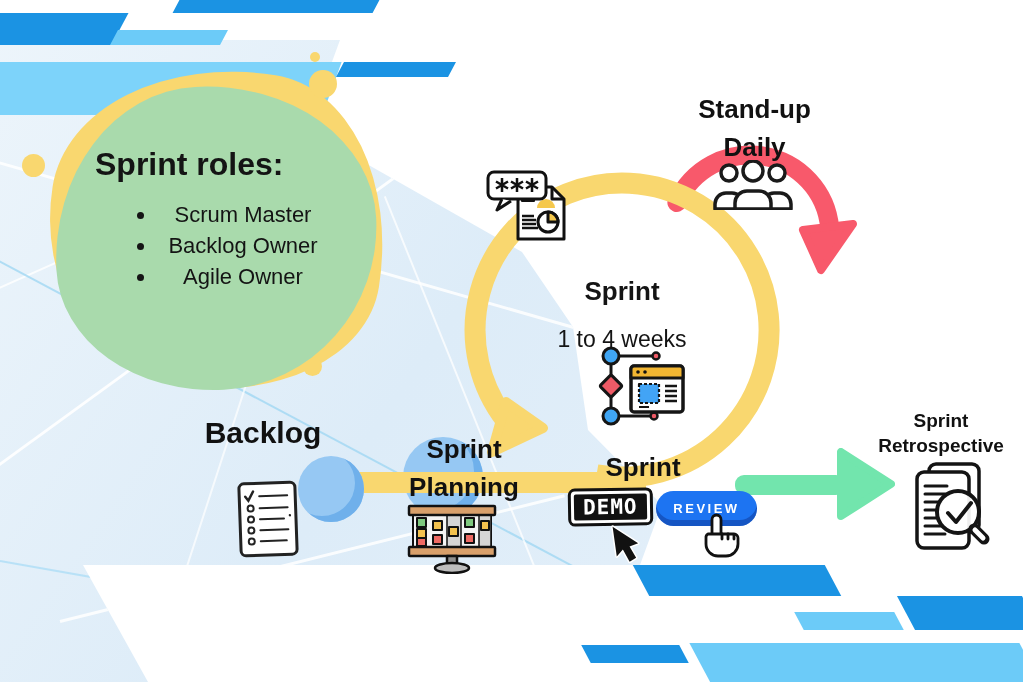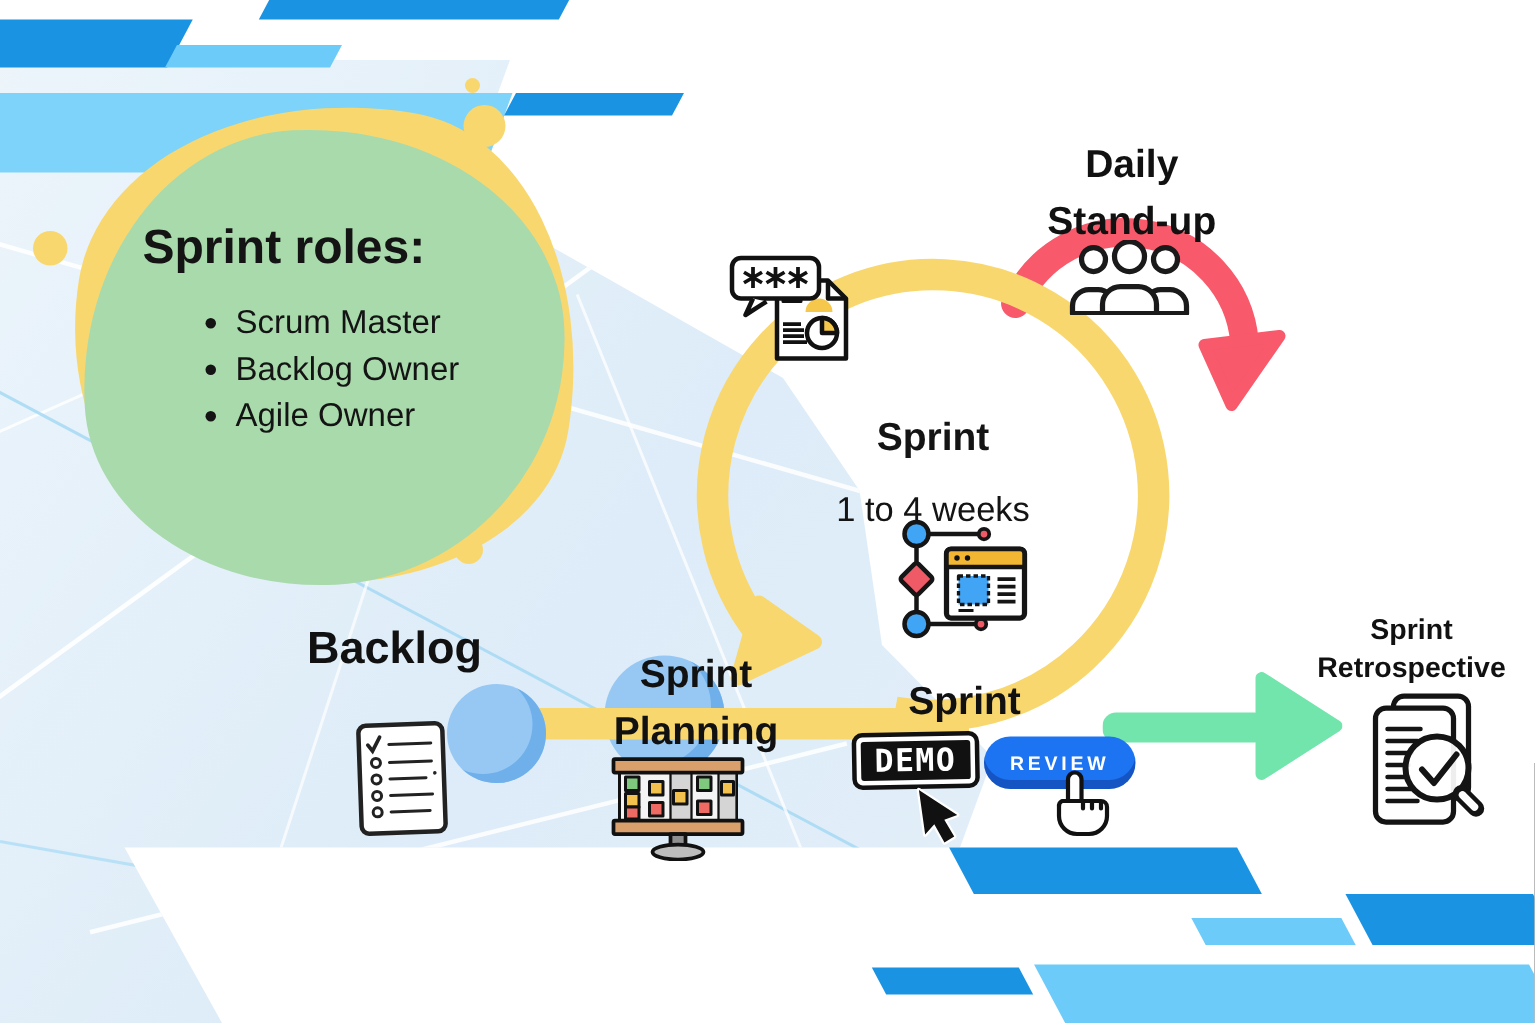--- a/index.html
+++ b/index.html
@@ -31,21 +31,21 @@
   }
   .green-blob{
     left:55px;top:86px;width:322px;height:304px;background:var(--green_blob);
     border-radius:46% 54% 50% 50% / 58% 46% 54% 42%;transform:rotate(-3deg);
   }
   .dot{position:absolute;border-radius:50%;background:var(--yellow);}
 
   
   .roles{left:95px;top:146px;width:250px;}
   .roles-title{font-size:32px;font-weight:700;margin:0 0 6px 0;}
-  .roles ul{margin:16px;padding-left:46px;}
+  .roles ul{margin:16px;padding-left:46px;text-align:center;}
   .roles li{font-size:22px;line-height:31px;}
 
   
   .flow-band{left:334px;top:472px;width:312px;height:21px;background:var(--yellow);border-radius:3px;}
 
   
   .node{border-radius:50%;background:#96c8f3;box-shadow:inset -9px -6px 0 0 #6fb0eb;}
   .node-backlog{left:298px;top:456px;width:66px;height:66px;}
   .node-planning{left:403px;top:437px;width:80px;height:80px;}
 
@@ -192,22 +192,22 @@
 
   <div class="abs lbl lbl-backlog">
     <span>Backlog</span>
   </div>
   <div class="abs lbl lbl-planning">
     <span>Sprint</span>
     <span>Planning</span>
   </div>
   <div class="abs lbl lbl-review">Sprint</div>
   <div class="abs lbl lbl-daily">
+    <span>Stand-up</span>
     <span>Daily</span>
-    <span>Stand-up</span>
   </div>
   <div class="abs lbl lbl-retro">
     <span>Sprint</span>
     <span>Retrospective</span>
   </div>
 
   <svg class="abs" style="left:234px;top:480px;" width="68" height="78" viewBox="0 0 68 78">
     <g transform="rotate(-2 34 39)" stroke="#222" fill="#fff" stroke-linecap="round">
       <rect x="6" y="3" width="56" height="72" rx="5" stroke-width="3"></rect>
       <path d="M12 16 l3 4 5 -9" fill="none" stroke-width="2.5"></path>

